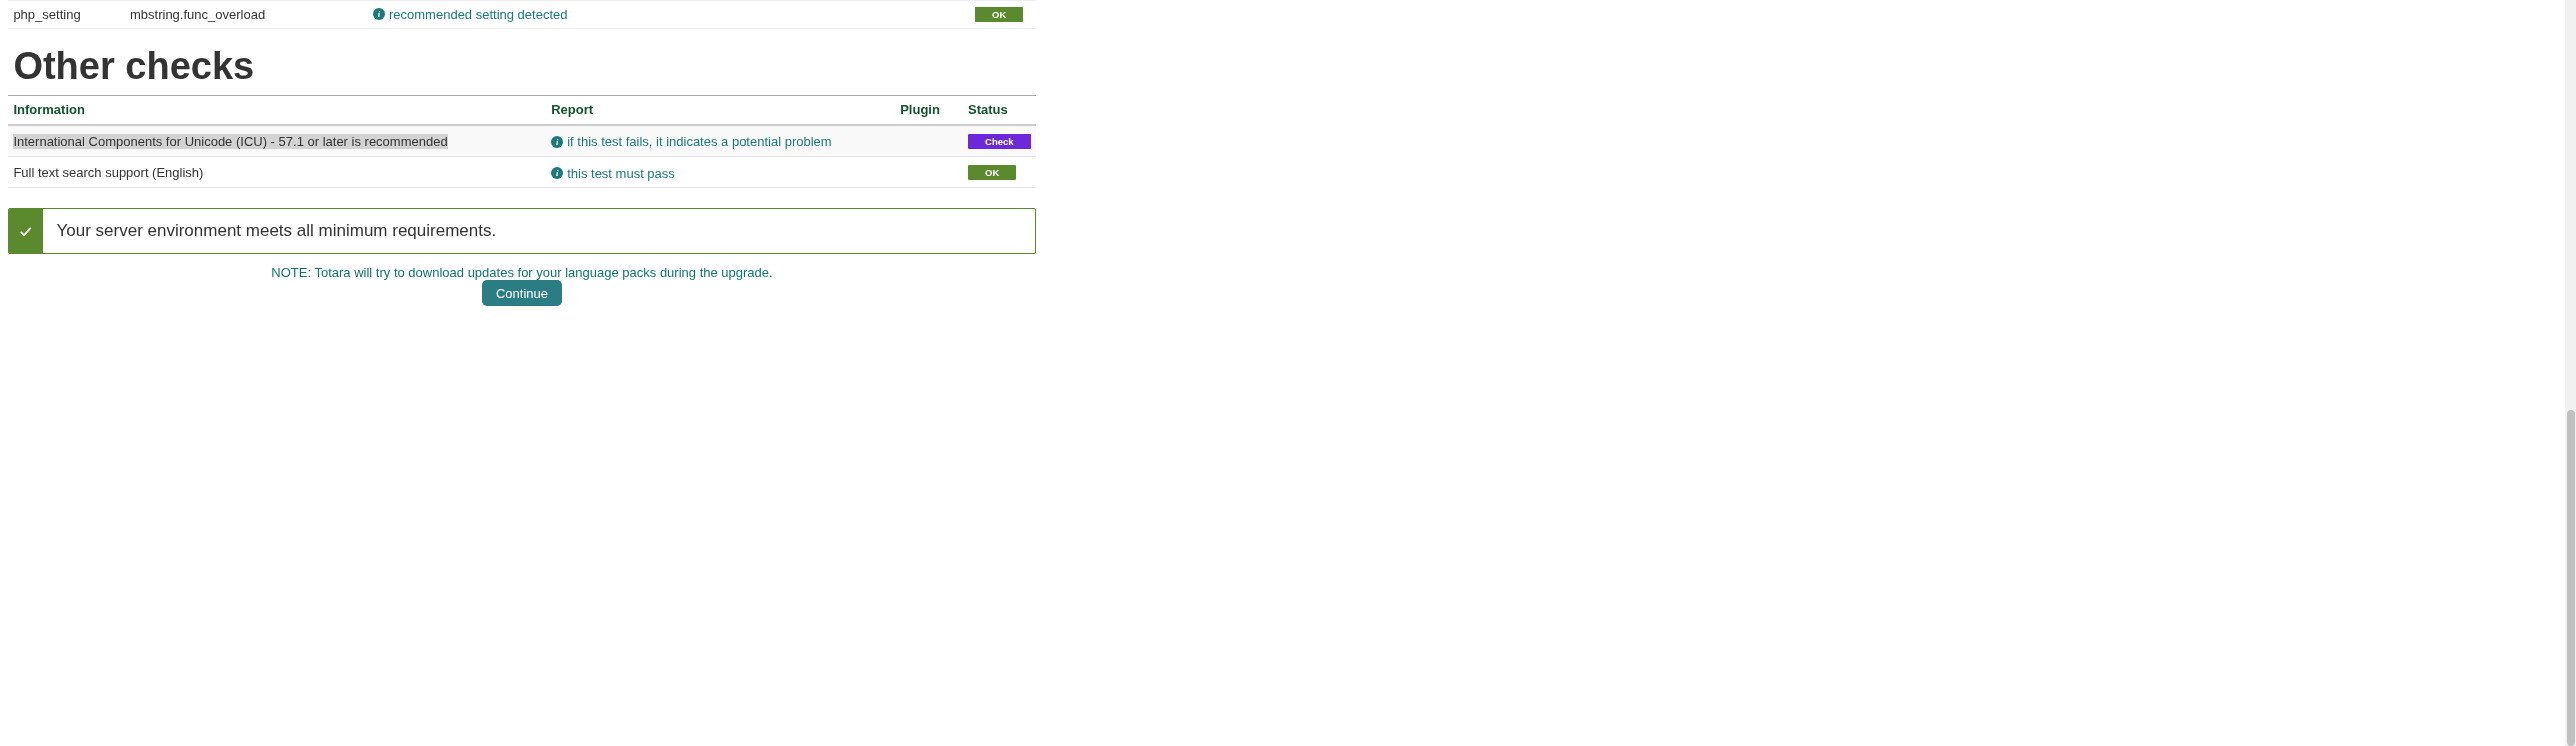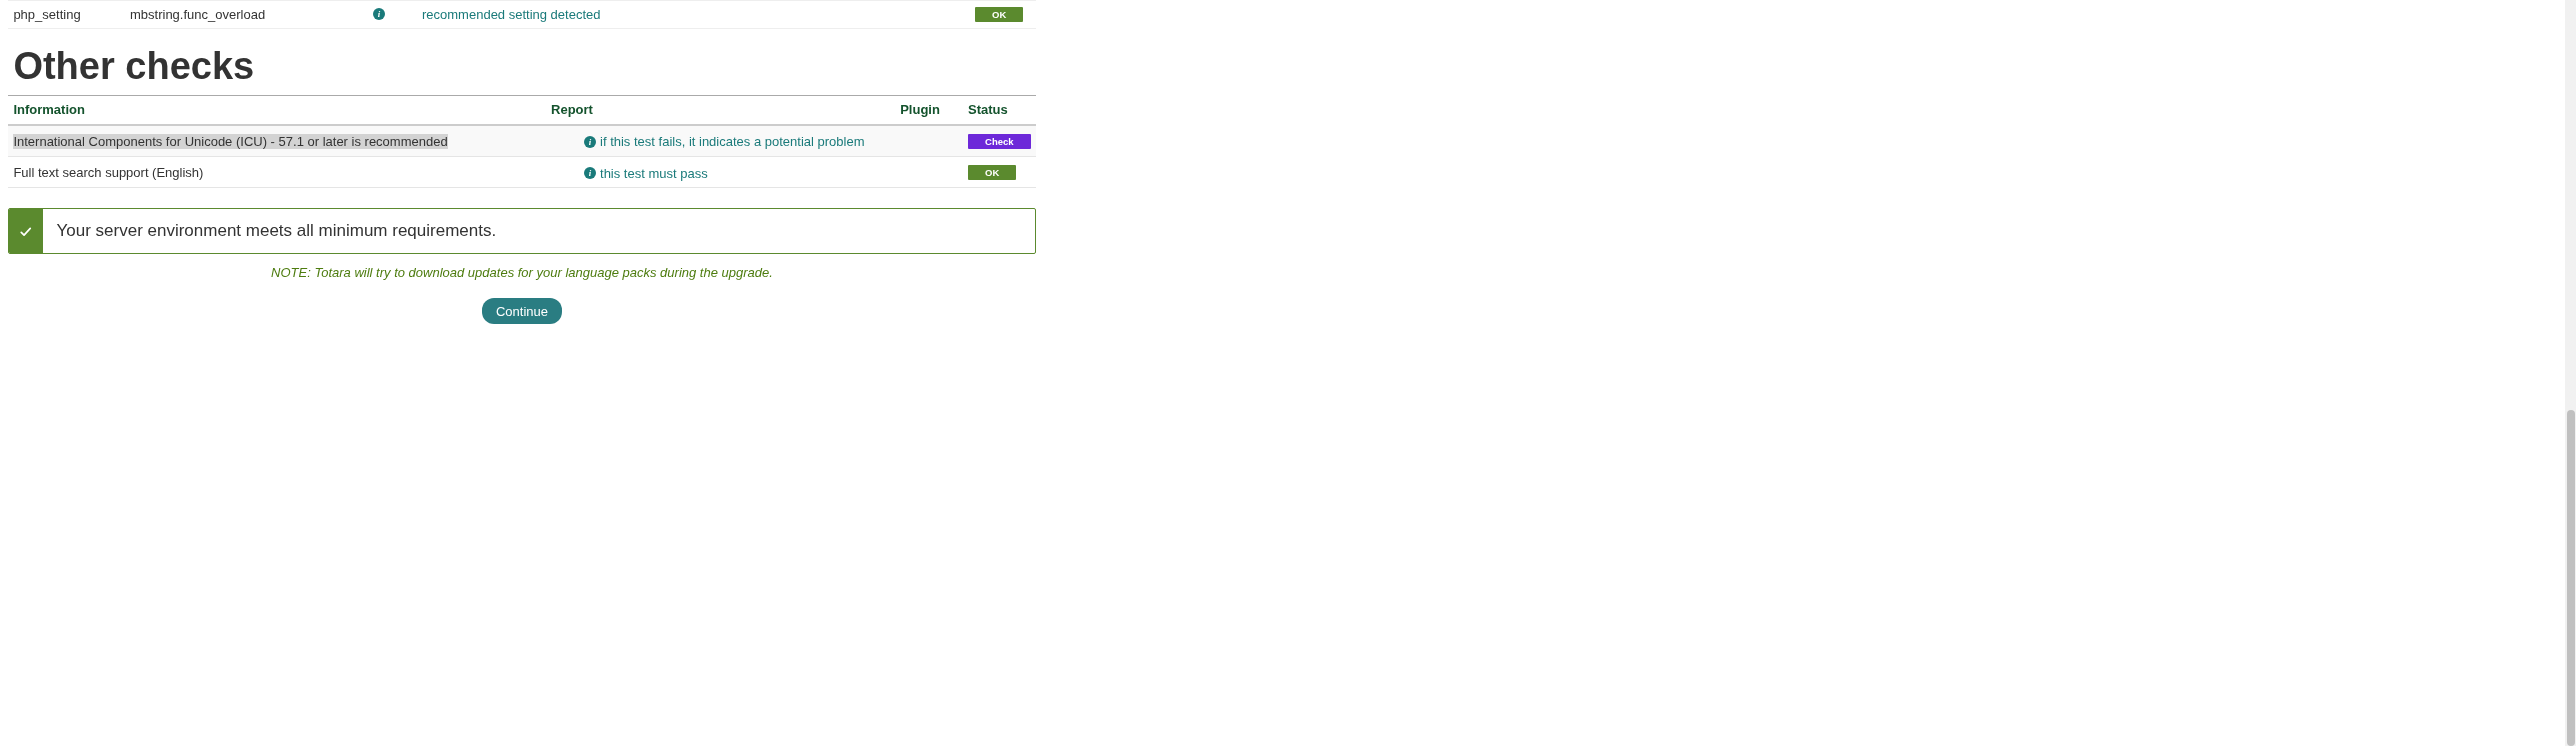--- a/index.html
+++ b/index.html
@@ -17,34 +17,34 @@
 table.checks th { text-align:left; font-weight:700; font-size:13px; padding:6.8px 5.4px; border-top:0.7px solid #aaa; border-bottom:2px solid #ccc; background:#fff; color:#14532d; }
 table.checks td { padding:6.8px 5.4px; border-bottom:0.7px solid #e5e5e5; vertical-align:middle; }
 tr.hl td { background:#f9f9f9; }
 .mark { background:#d3d3d3; }
 
 .col-info { width:541px; }
 .col-report { width:351px; }
 .col-plugin { width:68px; }
 .col-status { width:68px; text-align:left; }
 
-.report-link { color:#1a7a7a; display:inline-flex; align-items:center;margin-left:33px; }
+.report-link { color:#1a7a7a; display:inline-flex; align-items:center; }
 .info-icon { display:inline-flex; width:12px; height:12px; border-radius:50%; background:#1a7a7a; color:#fff; align-items:center; justify-content:center; font-style:italic; font-family:Georgia,serif; font-weight:bold; font-size:8.8px; margin-right:4px; flex-shrink:0; }
 
 .badge { display:inline-block; color:#fff; font-weight:700; font-size:9.5px; padding:2px 17px; border-radius:1px; }
 .badge-ok { background:#5b8a2e; }
 .badge-check { background:#6d28d9; }
 
 .alert { display:flex; border:0.7px solid #5b8a2e; border-radius:2px; margin:20px 0 10.8px 0; overflow:hidden; }
 .alert .icon { width:34px; background:#5b8a2e; color:#fff; display:flex; align-items:center; justify-content:center; }
 .alert .msg { padding:12px 13.5px; font-size:17px; color:#333; }
 
-.note { text-align:center; font-size:13px; color:#4d7c0f; margin:4px 0 18px 0;font-style:italic; }
+.note { text-align:center; font-size:13px; color:#0f766e; margin:4px 0 0 0; }
 
-.btn-continue { display:block; margin:0 auto; background:#2a7d82; color:#fff; border:none; padding:5.4px 13.5px; font-size:13px; border-radius:12px; cursor:pointer; }
+.btn-continue { display:block; margin:0 auto; background:#2a7d82; color:#fff; border:none; padding:5.4px 13.5px; font-size:13px; border-radius:5px; cursor:pointer; }
 
 .scrollbar { position:fixed; right:0; top:0; width:10.8px; height:100%; background:#f1f1f1; }
 .scrollbar .thumb { position:absolute; left:1.4px; right:1.4px; top:55%; height:45%; background:#c0c0c0; border-radius:4px; }
 
 svg.check-svg { width:13.5px; height:13.5px; }
 </style>
 </head>
 <body>
 
 <div class="page">

